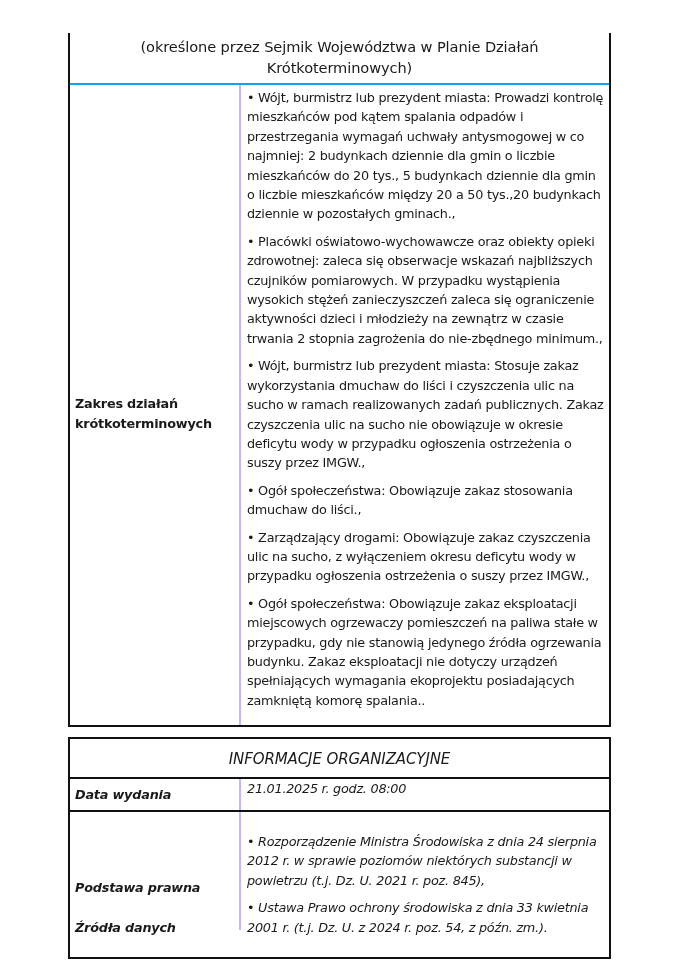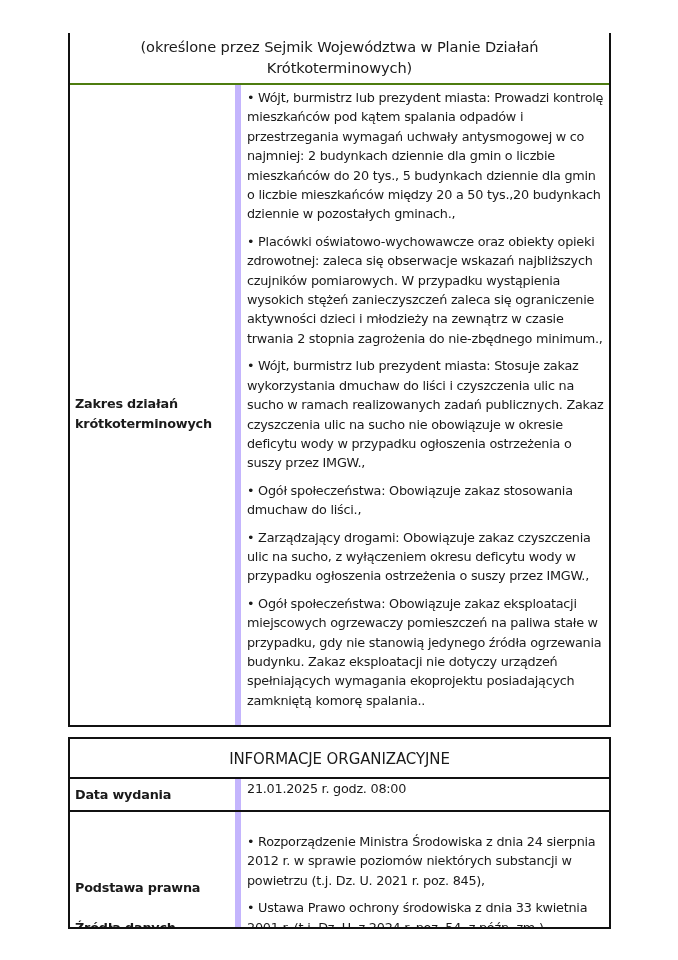--- a/index.html
+++ b/index.html
@@ -24,53 +24,54 @@
       border-right: 2px solid #111;
     }
     #table1 {
       top: 33px;
       border-bottom: 2px solid #111;
     }
     #table2 {
       top: 737px;
       border-top: 2px solid #111;
       border-bottom: 2px solid #111;
-      height: 192px;
+      height: 222px;
       overflow: hidden;
+      font-style: italic;
     }
     .hdr {
       text-align: center;
       font-size: 14.6px;
       line-height: 21px;
       letter-spacing: -0.1px;
       box-sizing: border-box;
     }
     #table1 .hdr {
       padding: 3px 10px 8px;
       height: 52px;
-      border-bottom: 2px solid #4d7c0f;
+      border-bottom: 2px solid #0ea5e9;
     }
     #table2 .hdr {
       height: 40px;
       line-height: 40px;
       border-bottom: 2px solid #111;
       font-size: 15px;
     }
     .row {
       display: flex;
       box-sizing: border-box;
     }
     .row + .row {
       border-top: 2px solid #111;
     }
     .lbl {
       width: 171px;
       flex: 0 0 171px;
       box-sizing: border-box;
-      border-right: 6px solid #c4b5fd;
+      border-right: 2px solid #c4b5fd;
       padding: 0 5px;
       font-size: 12.8px;
       line-height: 20px;
       font-weight: bold;
       letter-spacing: -0.2px;
       display: flex;
       align-items: center;
     }
     .val {
       flex: 1;

